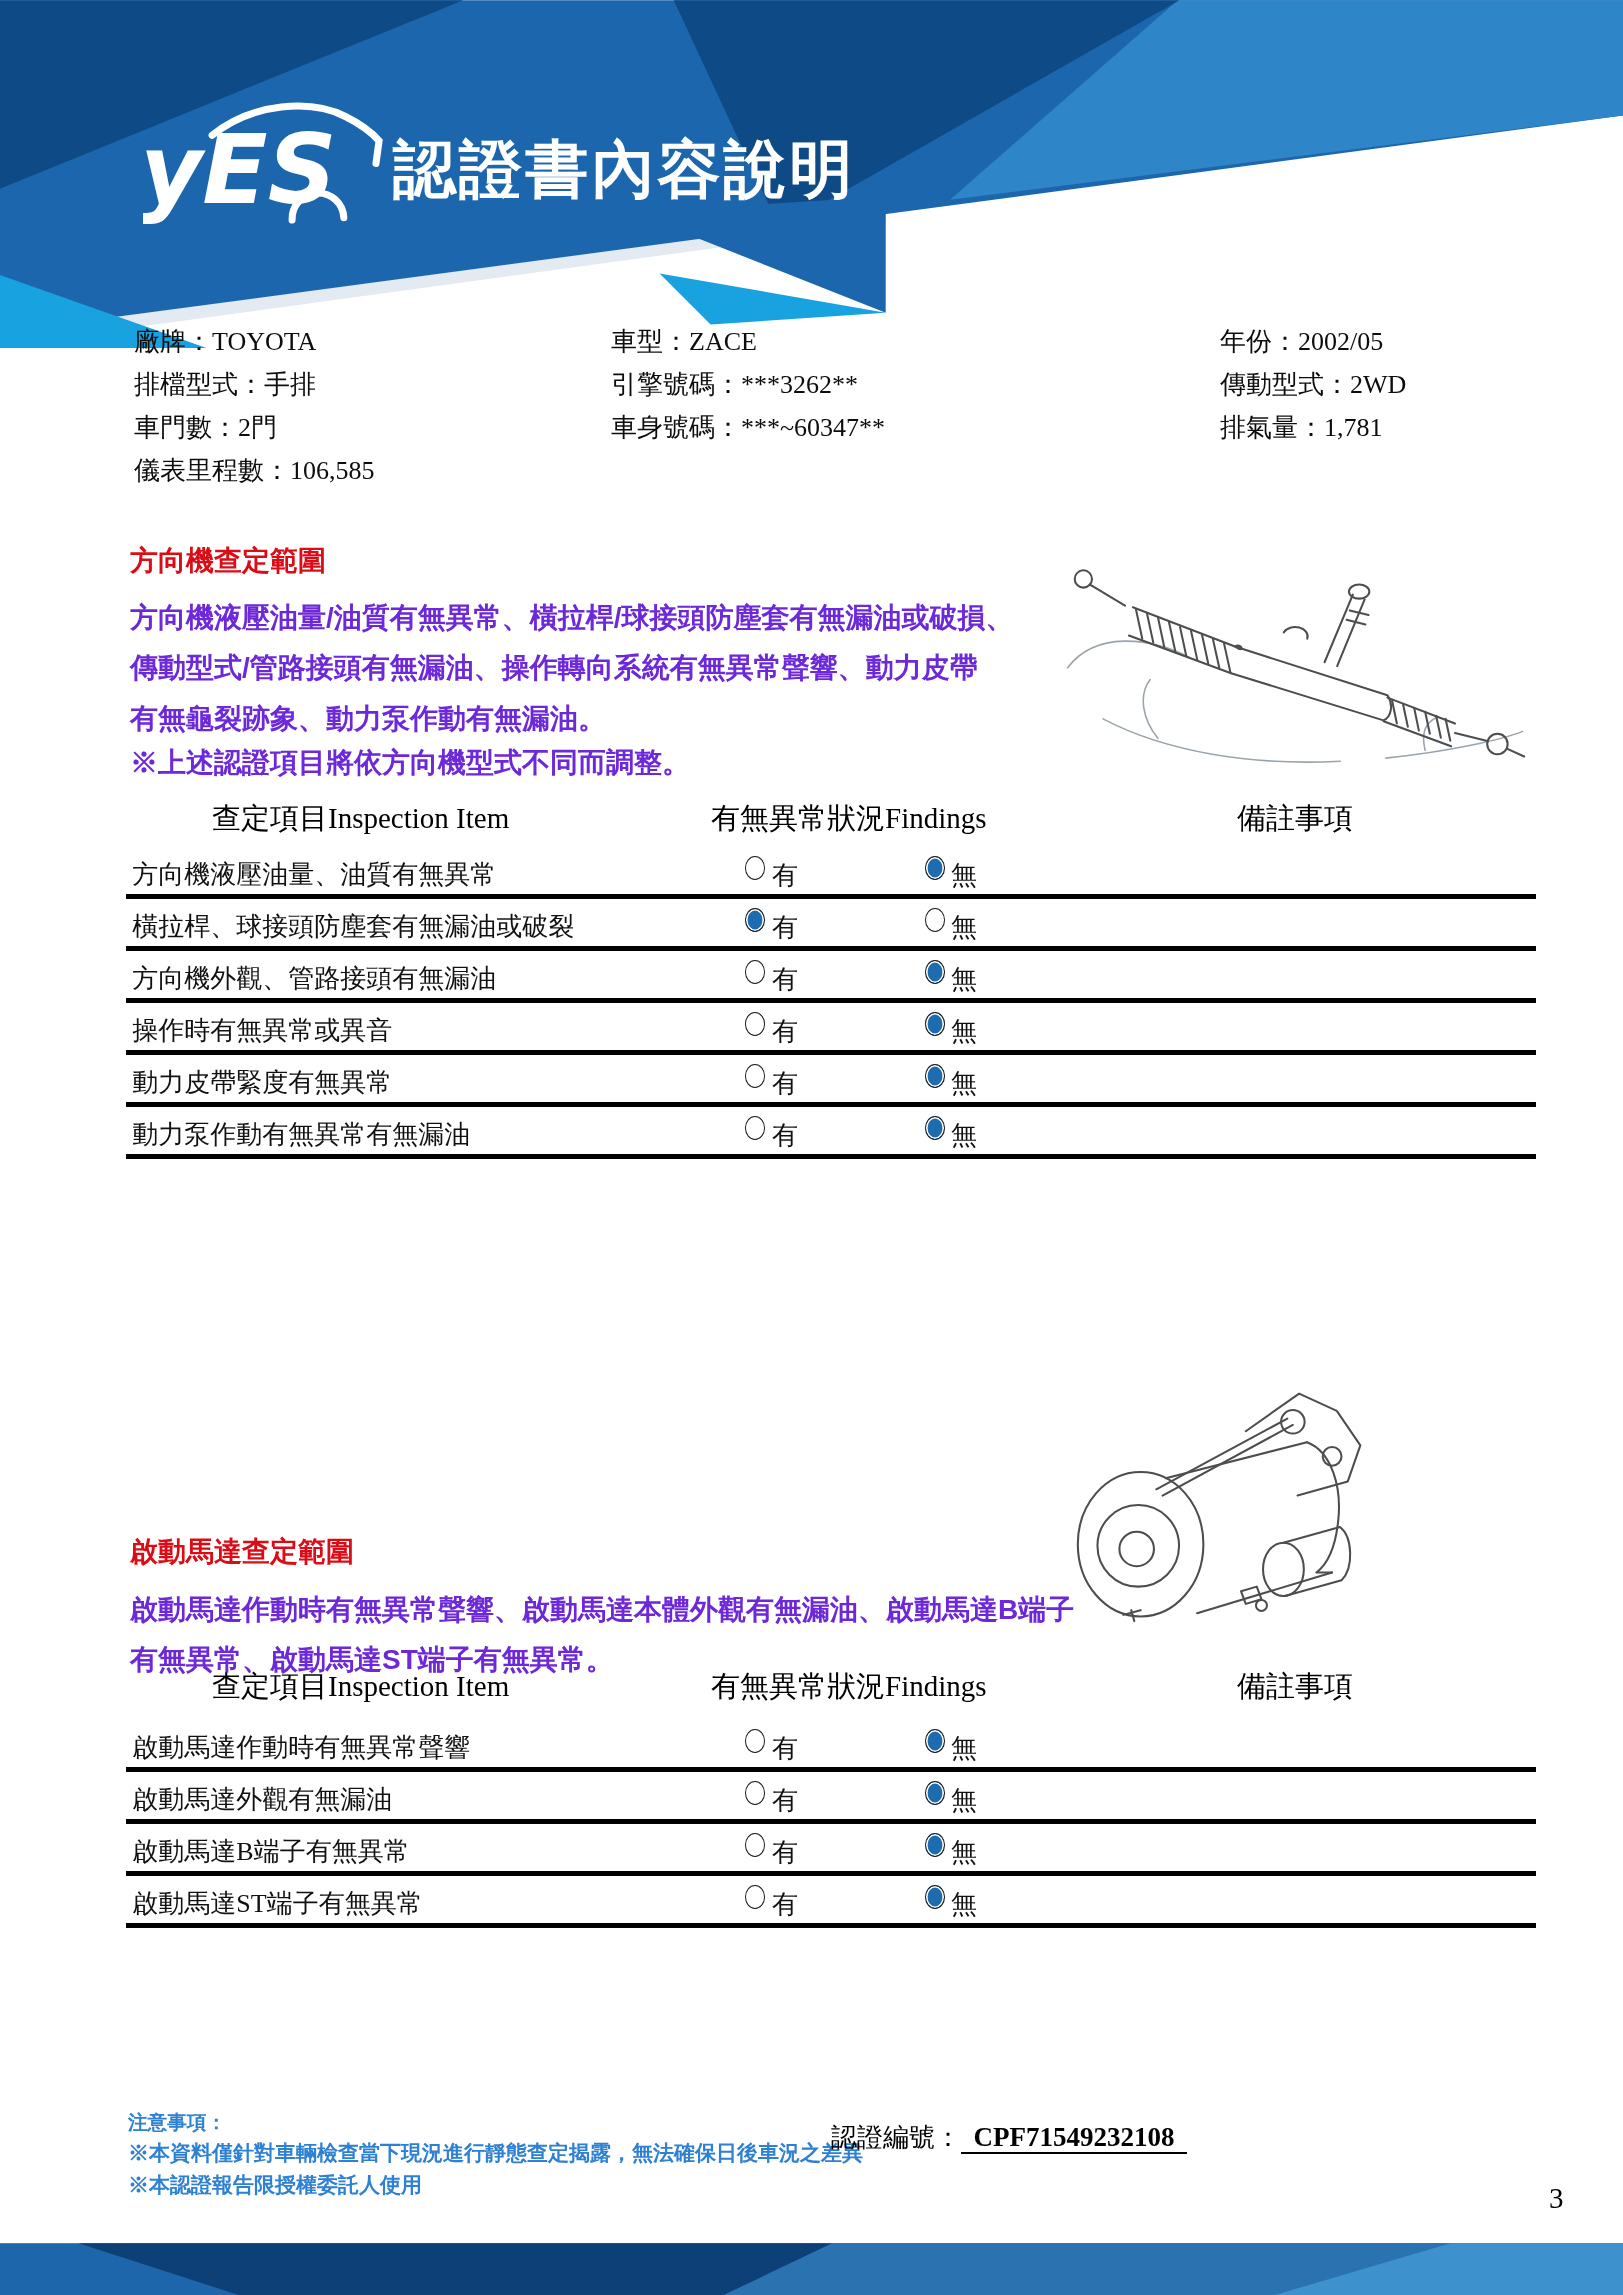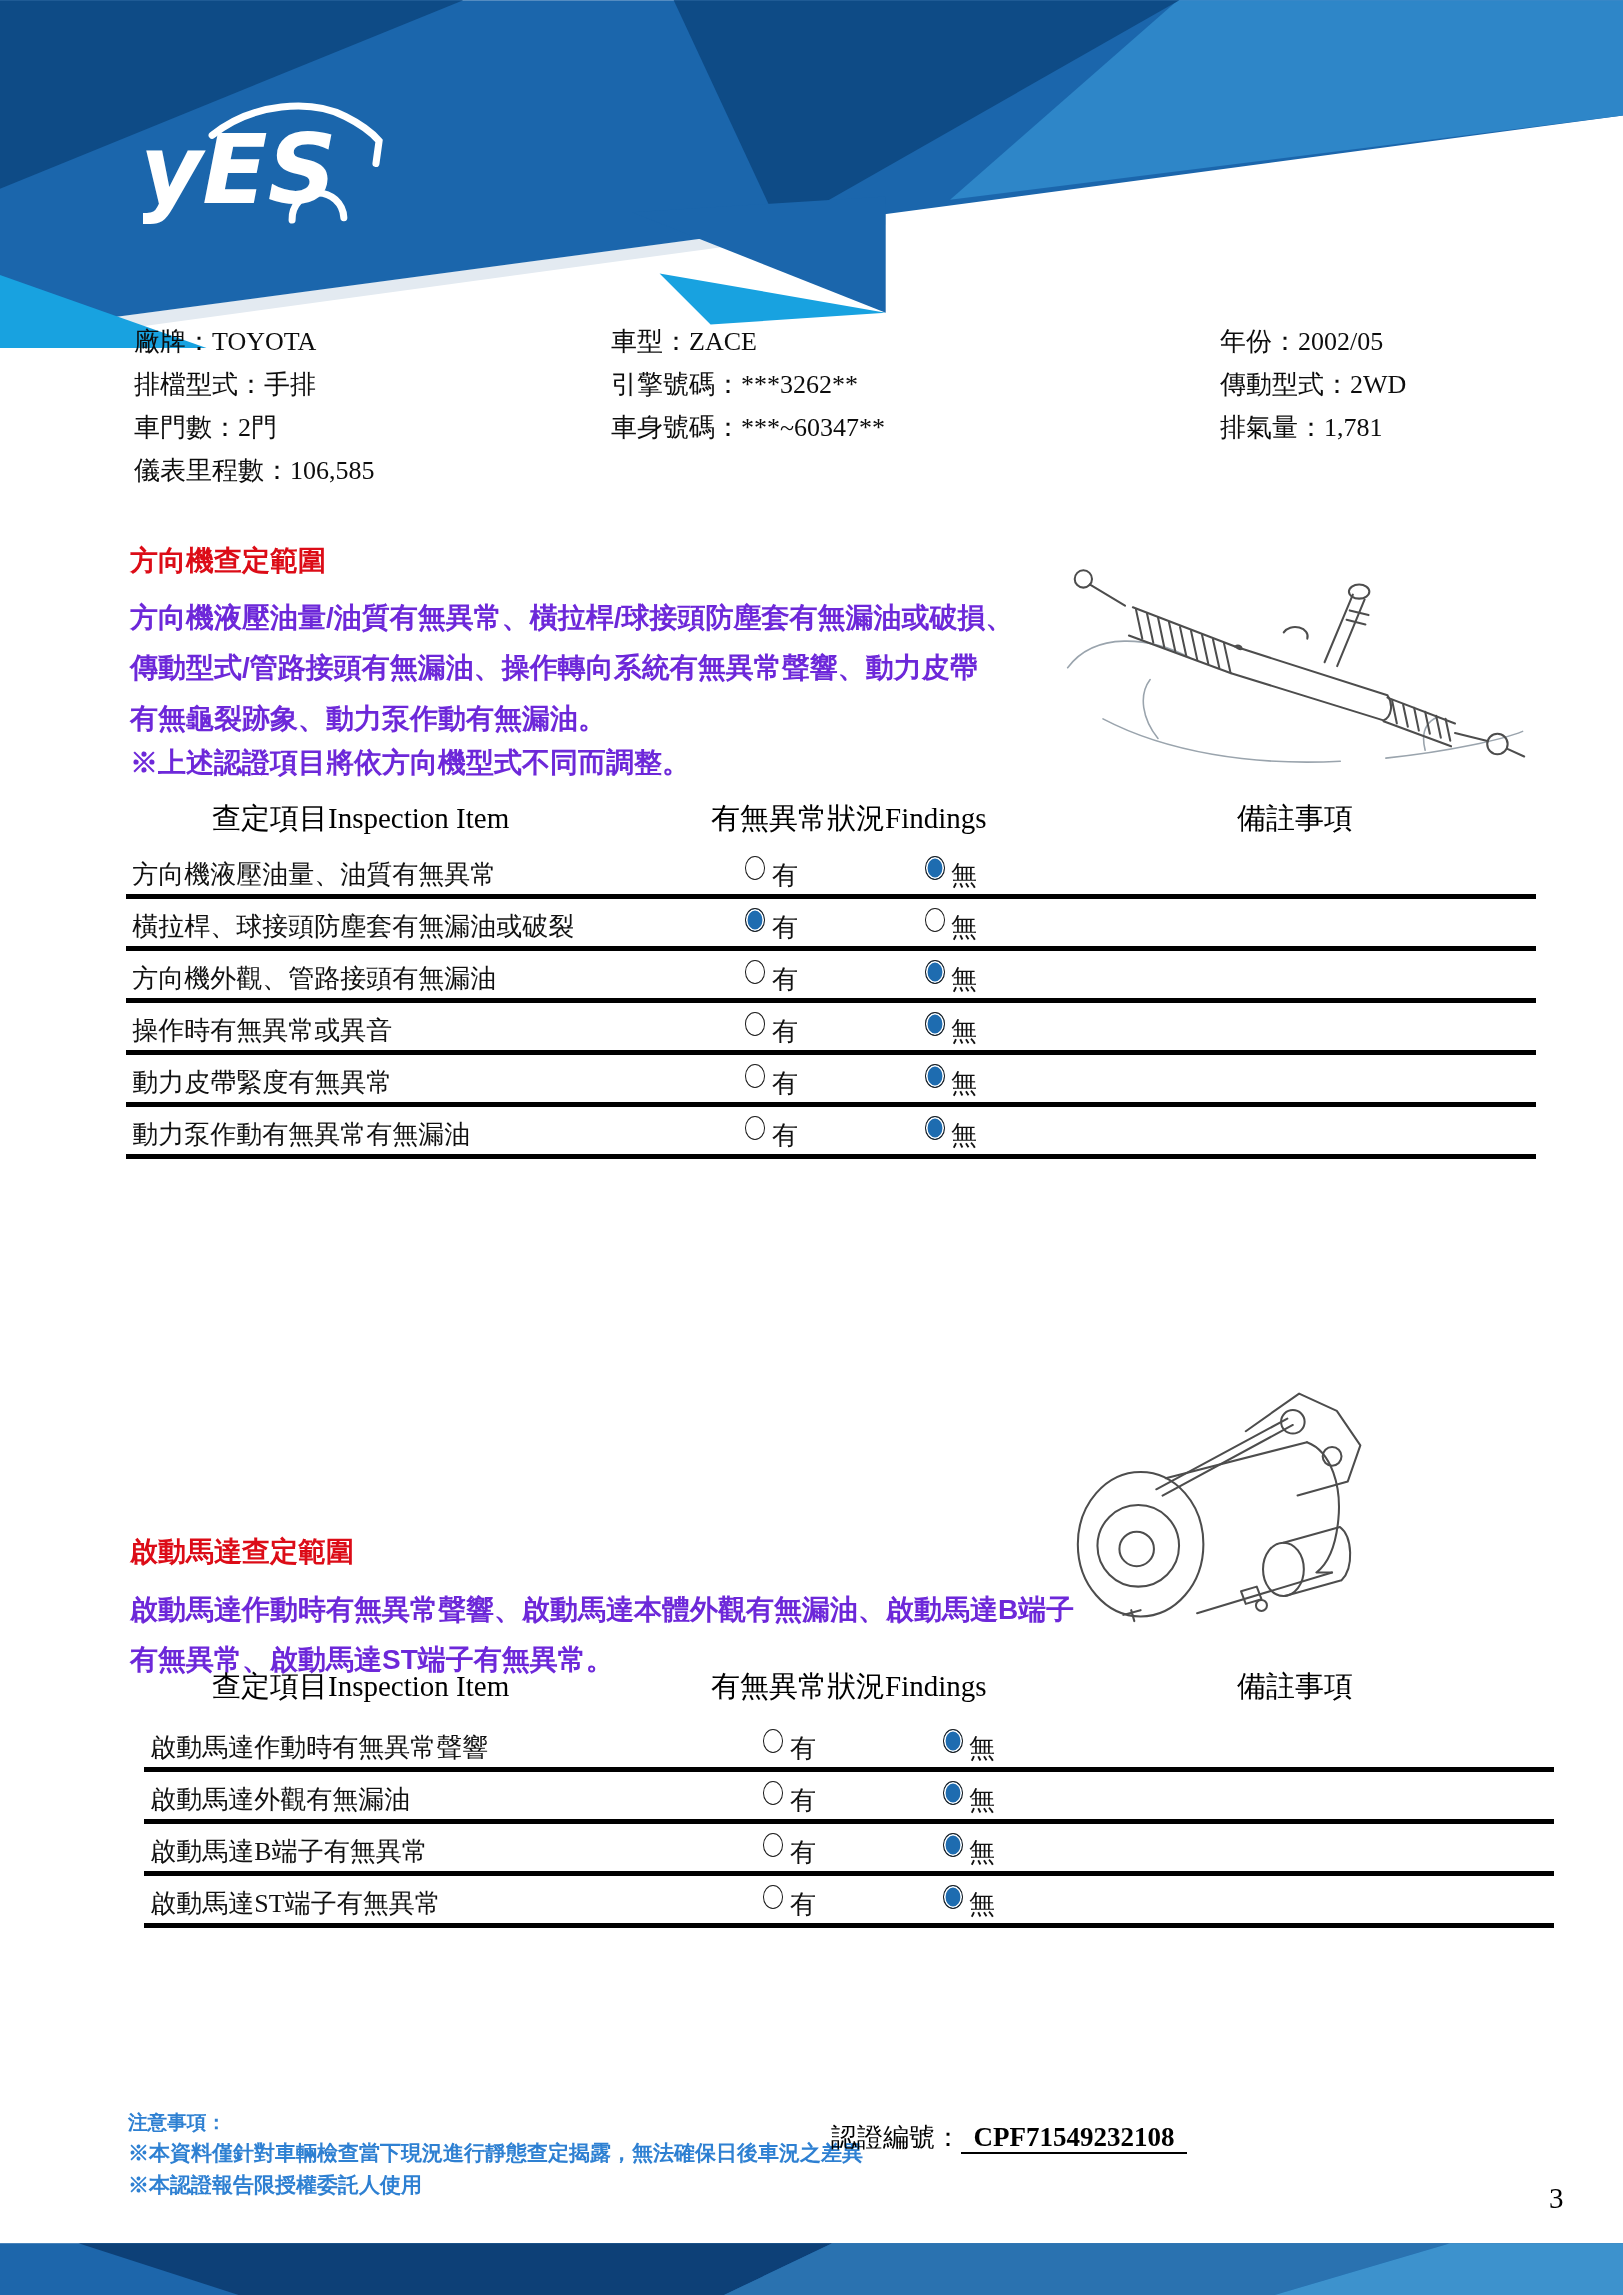--- a/index.html
+++ b/index.html
@@ -64,20 +64,21 @@
   </svg>
 
   <svg class="logo-svg" width="259" height="145" viewBox="0 0 330 185">
     <g>
       <path d="M88,54 C140,12 215,8 258,30 C280,41 294,53 301,61 L297,90" stroke="#ffffff" stroke-width="9" fill="none" stroke-linecap="round"></path>
       <path d="M190,162 a33,33 0 0 1 66,-3" stroke="#ffffff" stroke-width="9" fill="none" stroke-linecap="round"></path>
     </g>
     <text x="-4" y="140" font-family="DejaVu Sans, sans-serif" font-style="italic" font-weight="bold" font-size="122" fill="#ffffff">yES</text>
   </svg>
 
+  <div class="page-title">認證書內容說明</div>
 
   <div>
     <div class="info-line" style="left:134px;top:324px;">廠牌：TOYOTA</div>
     <div class="info-line" style="left:134px;top:367px;">排檔型式：手排</div>
     <div class="info-line" style="left:134px;top:410px;">車門數：2門</div>
     <div class="info-line" style="left:134px;top:453px;">儀表里程數：106,585</div>
 
     <div class="info-line" style="left:611px;top:324px;">車型：ZACE</div>
     <div class="info-line" style="left:611px;top:367px;">引擎號碼：***3262**</div>
     <div class="info-line" style="left:611px;top:410px;">車身號碼：***~60347**</div>
@@ -194,21 +195,21 @@
       <circle cx="272" cy="300" r="7"></circle>
       <path d="M96,312 l22,-6 M106,306 l4,14"></path>
     </g>
   </svg>
 
   <div>
     <div class="thead-cell" style="left:212px;top:1667px;">查定項目Inspection Item</div>
     <div class="thead-cell" style="left:711px;top:1667px;">有無異常狀況Findings</div>
     <div class="thead-cell" style="left:1237px;top:1667px;">備註事項</div>
 
-    <div class="trows" style="top:1720px;margin-left:18px;">
+    <div class="trows" style="top:1720px;">
       <div class="trow">
         <span class="item">啟動馬達作動時有無異常聲響</span>
         <span class="radio yes"></span>
         <span class="opt yes">有</span>
         <span class="radio no checked"></span>
         <span class="opt no">無</span>
       </div>
       <div class="trow">
         <span class="item">啟動馬達外觀有無漏油</span>
         <span class="radio yes"></span>

